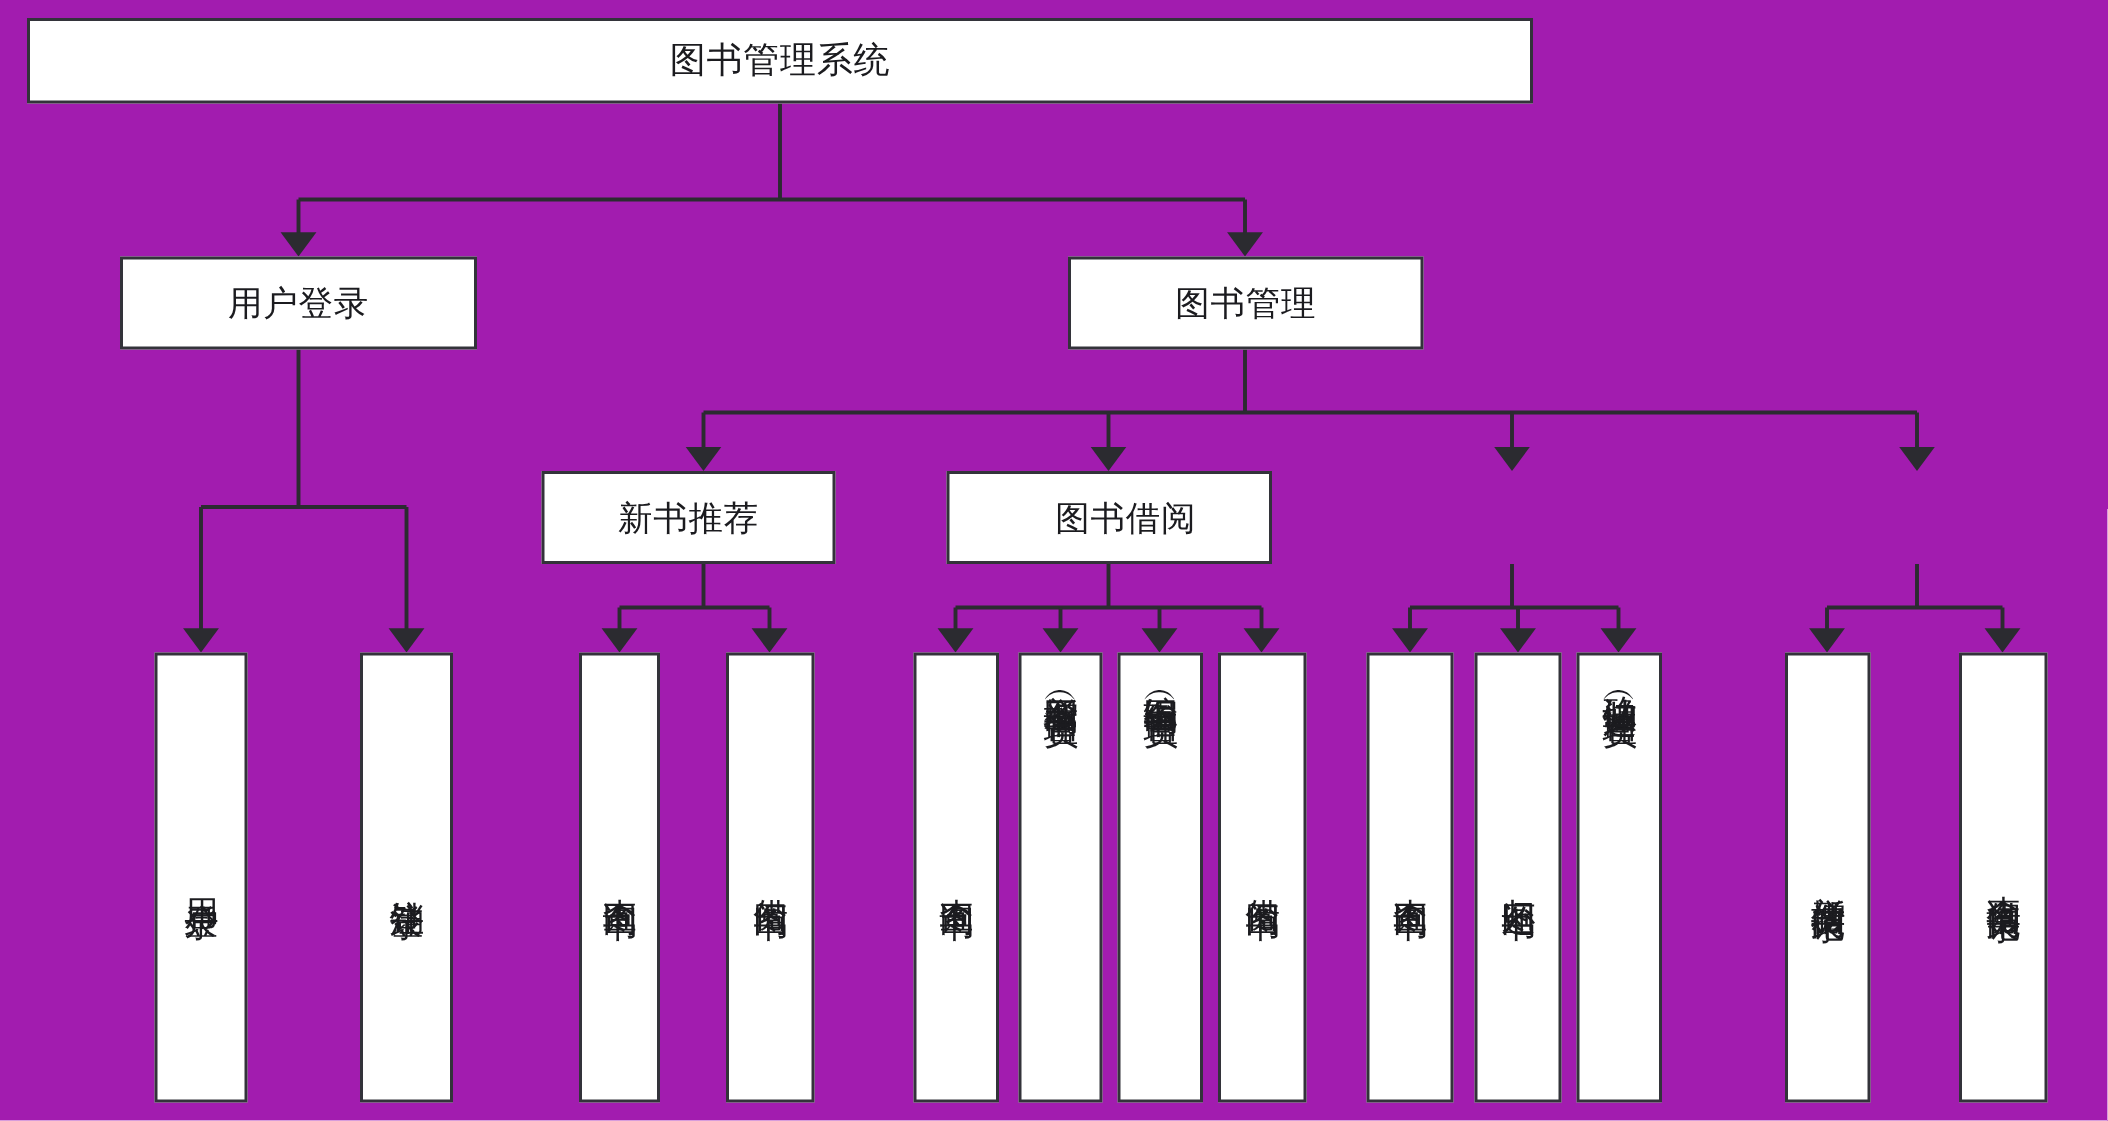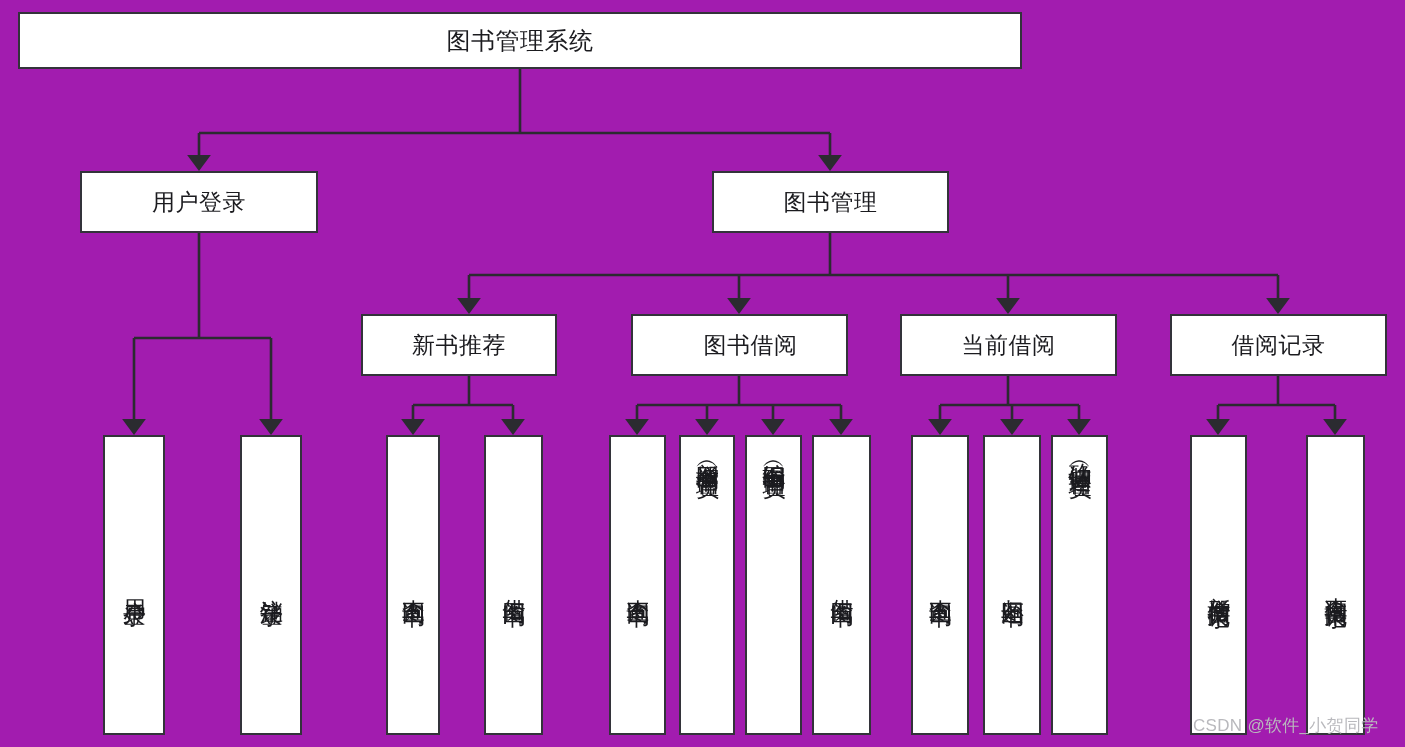--- a/index.html
+++ b/index.html
@@ -140,26 +140,20 @@
   <div class="node horiz" style="left:712px; top:171px; width:237px; height:62px;">
     <span class="label">图书管理</span>
   </div>
 
   <div class="node horiz" style="left:361px; top:314px; width:196px; height:62px;">
     <span class="label">新书推荐</span>
   </div>
   <div class="node horiz" style="left:631px; top:314px; width:217px; height:62px;padding-left:22px;">
     <span class="label">图书借阅</span>
   </div>
-  <div class="node horiz" style="left:900px; top:314px; width:217px; height:62px;">
-    <span class="label">当前借阅</span>
-  </div>
-  <div class="node horiz" style="left:1170px; top:314px; width:217px; height:62px;">
-    <span class="label">借阅记录</span>
-  </div>
 
   <div class="node vert center-text" style="left:103px; top:435px; width:62px; height:300px;">
     <span class="label">用户登录</span>
   </div>
   <div class="node vert center-text" style="left:240px; top:435px; width:62px; height:300px;">
     <span class="label">注销登录</span>
   </div>
 
   <div class="node vert center-text" style="left:386px; top:435px; width:54px; height:300px;">
     <span class="label">查询图书</span>
@@ -191,15 +185,14 @@
     <span class="label">确认归还（管理员）</span>
   </div>
 
   <div class="node vert center-text" style="left:1190px; top:435px; width:57px; height:300px;">
     <span class="label">新增借阅记录</span>
   </div>
   <div class="node vert center-text" style="left:1306px; top:435px; width:59px; height:300px;">
     <span class="label">查询借阅记录</span>
   </div>
 
-  <div class="watermark" style="left:1193px; top:714px;">CSDN @软件_小贺同学</div>
 
 </div>
 
 </body></html>

